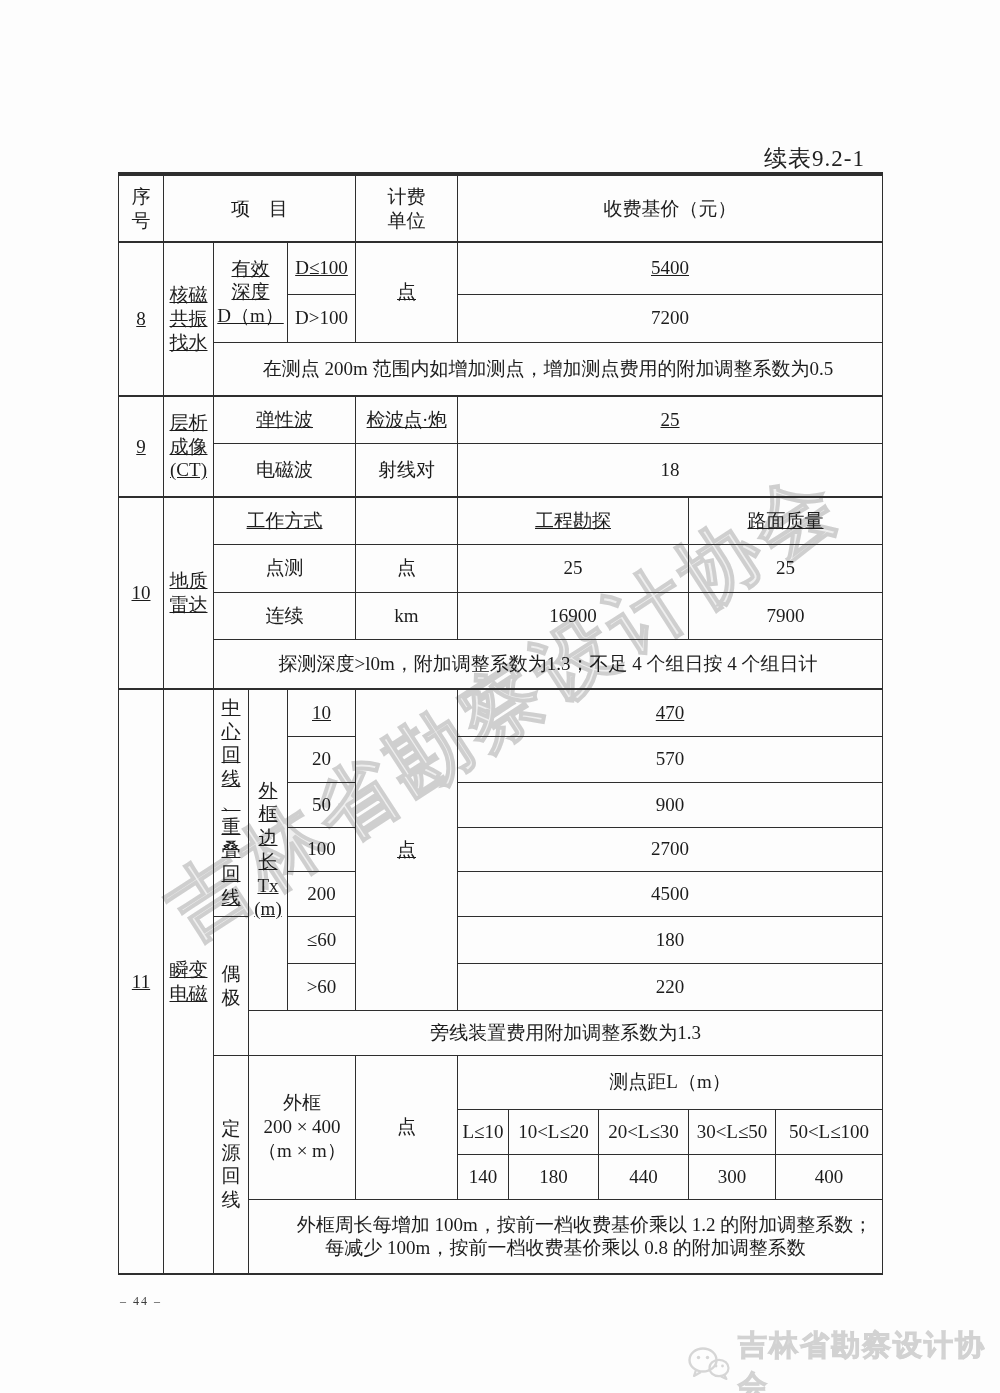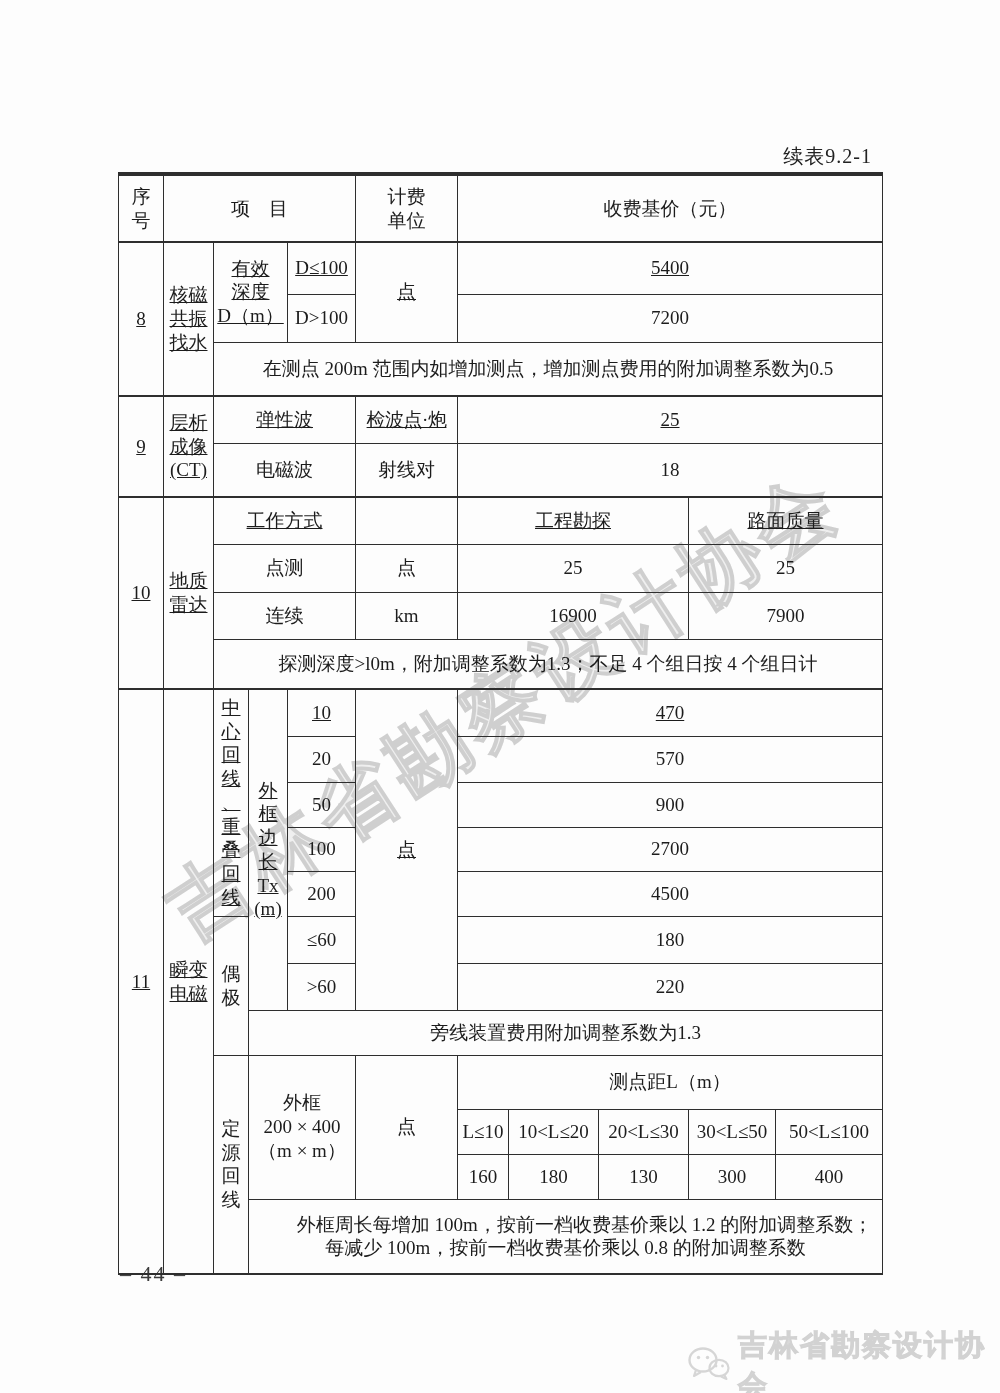--- a/index.html
+++ b/index.html
@@ -14,22 +14,22 @@
     background:#fdfdfd;
     font-family:"Liberation Serif","DejaVu Serif",serif;
     color:#1c1c1c;
     position:relative;
     overflow:hidden;
   }
   .page{position:absolute;inset:0;}
 
   .caption{
     position:absolute;
-    top:143px; right:128px;
-    font-size:20px;
+    top:143px; right:135px;
+    font-size:23px;
     letter-spacing:1px;
     color:#222;
   }
 
   .watermark{
     position:absolute;
     left:100px; top:652px;
     width:810px;
     text-align:center;
     transform:rotate(-33deg);
@@ -92,22 +92,22 @@
   }
   td.tight{
     font-size:18px;
     letter-spacing:-0.5px;
     padding:2px 0;
   }
   td.range{font-size:17.5px;padding:2px 1px;margin-left:23px;}
 
   .page-number{
     position:absolute;
-    left:120px; top:1261px;
-    font-size:22px;
+    left:120px; top:1294px;
+    font-size:12px;
     color:#3c3c3c;
     letter-spacing:2px;
   }
 
   .footer-brand{
     position:absolute;
     left:688px; top:1326px;
     display:flex;
     align-items:center;
     gap:8px;
@@ -280,23 +280,23 @@
       <td colspan="5">测点距L（m）</td>
     </tr>
     <tr style="height:45px">
       <td class="range">L≤10</td>
       <td class="range">10&lt;L≤20</td>
       <td class="range">20&lt;L≤30</td>
       <td class="range">30&lt;L≤50</td>
       <td class="range">50&lt;L≤100</td>
     </tr>
     <tr style="height:45px">
-      <td>160</td>
+      <td>140</td>
       <td>180</td>
-      <td>130</td>
+      <td>440</td>
       <td>300</td>
       <td>400</td>
     </tr>
     <tr style="height:75px">
       <td class="note-indent" colspan="8">外框周长每增加 100m，按前一档收费基价乘以 1.2 的附加调整系数；每减少 100m，按前一档收费基价乘以 0.8 的附加调整系数</td>
     </tr>
   </tbody>
     </table>
 
   <div class="page-number">– 44 –</div>

